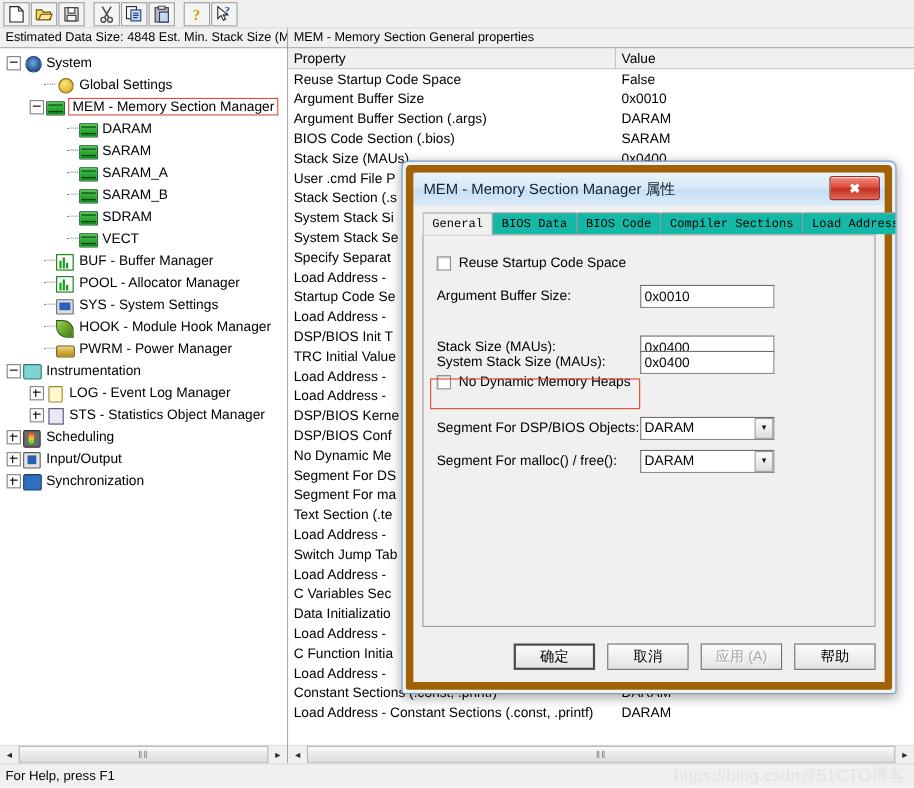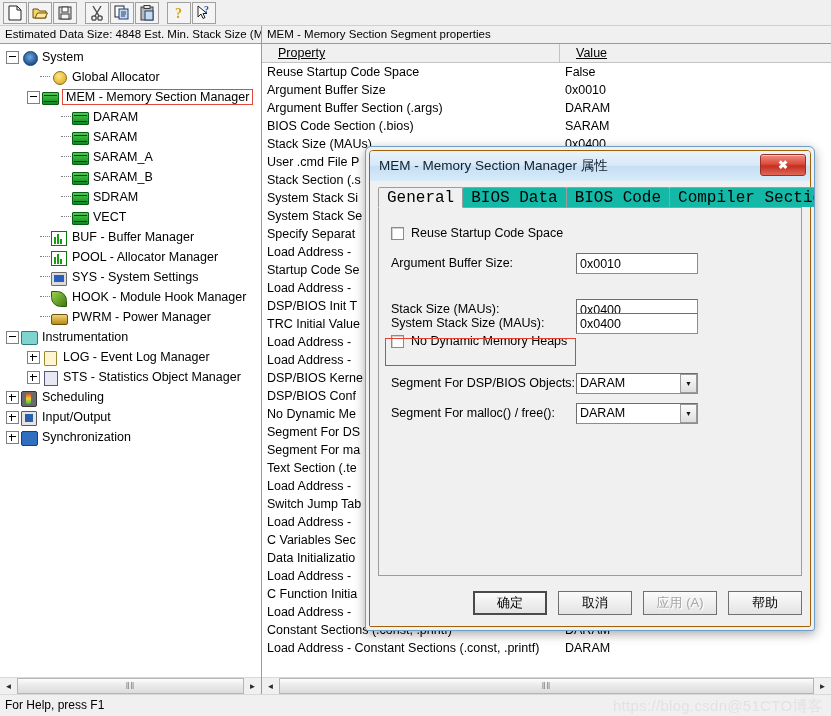--- a/index.html
+++ b/index.html
@@ -164,26 +164,25 @@
   .list-head {
     display: flex;
     height: 19px;
     background: #f0f0f0;
     border-bottom: 1px solid #c3c3c3;
     box-sizing: border-box;
     font-size: 12.5px;
   }
   .list-head div {
     line-height: 18px;
-    padding-left: 16px;
+    padding-left: 5px;
     box-sizing: border-box;
     border-right: 1px solid #c3c3c3;
     white-space: nowrap;
     overflow: hidden;
-    text-decoration: underline;
   }
   .col-prop { width: 298px; }
   .col-val { flex: 1; border-right: none !important; }
   .list-body {
     flex: 1;
     background: #ffffff;
     overflow: hidden;
     position: relative;
   }
   .prow {
@@ -250,21 +249,21 @@
     width: 450px; height: 485px;
     background: #f0f0f0;
     border: 1px solid #6f9ec7;
     border-radius: 6px 6px 3px 3px;
     box-shadow: 0 3px 11px rgba(0,0,0,.35);
     box-sizing: border-box;
     overflow: hidden;
   }
   .dlg-inner {
     position: absolute; inset: 3px;
-    border: 1px solid #a16207;
+    border: 7px solid #a16207;
     border-radius: 4px 4px 2px 2px;
     box-sizing: border-box;
     background: #f0f0f0;
   }
   .dlg-titlebar {
     height: 30px;
     background: linear-gradient(180deg,#eaf3fb 0%, #d6e8f7 48%, #c6dff3 52%, #d8ebfa 100%);
     position: relative;
     border-radius: 3px 3px 0 0;
   }
@@ -288,21 +287,21 @@
     box-shadow: inset 0 1px 0 rgba(255,255,255,.5);
   }
   .dlg-body {
     position: absolute; left: 0; right: 0; top: 30px; bottom: 0;
     background: #f0f0f0;
   }
   .tabs {
     position: absolute; left: 8px; top: 6px; right: 8px; height: 20px;
     display: flex;
     font-family: "Liberation Mono", monospace;
-    font-size: 16px;
+    font-size: 11px;
   }
   .tab {
     height: 20px;
     padding: 0 8px;
     line-height: 20px;
     border: 1px solid #9c9c9c;
     border-bottom: none;
     background: #14b8a6;
     border-radius: 2px 2px 0 0;
     margin-right: -1px;
@@ -472,21 +471,21 @@
             </span>
             <span class="tlabel">System</span>
           </div>
           <div class="tnode">
             <span class="indent" style="width: 27px;"></span>
             <span class="twist-spacer"></span>
             <span class="dots"></span>
             <span class="ticon">
               <span class="ic-globe" style="display: block;"></span>
             </span>
-            <span class="tlabel">Global Allocator</span>
+            <span class="tlabel">Global Settings</span>
           </div>
           <div class="tnode selected">
             <span class="indent" style="width: 27px;"></span>
             <span class="twist"></span>
             <span class="ticon">
               <span class="ic-chip" style="display: block;"></span>
             </span>
             <span class="tlabel">MEM - Memory Section Manager</span>
           </div>
           <div class="tnode">
@@ -648,21 +647,21 @@
       <div class="hscroll">
         <div class="sb-arrow">◄</div>
         <div class="sb-track">
           <div class="sb-thumb">‖‖</div>
         </div>
         <div class="sb-arrow">►</div>
       </div>
     </div>
 
     <div class="pane-right">
-      <div class="pane-caption">MEM - Memory Section Segment properties</div>
+      <div class="pane-caption">MEM - Memory Section General properties</div>
       <div class="list-head">
         <div class="col-prop">Property</div>
         <div class="col-val">Value</div>
       </div>
       <div class="list-body" id="list-body">
           <div class="prow">
             <div class="p">Reuse Startup Code Space</div>
             <div class="v">False</div>
           </div>
           <div class="prow">

